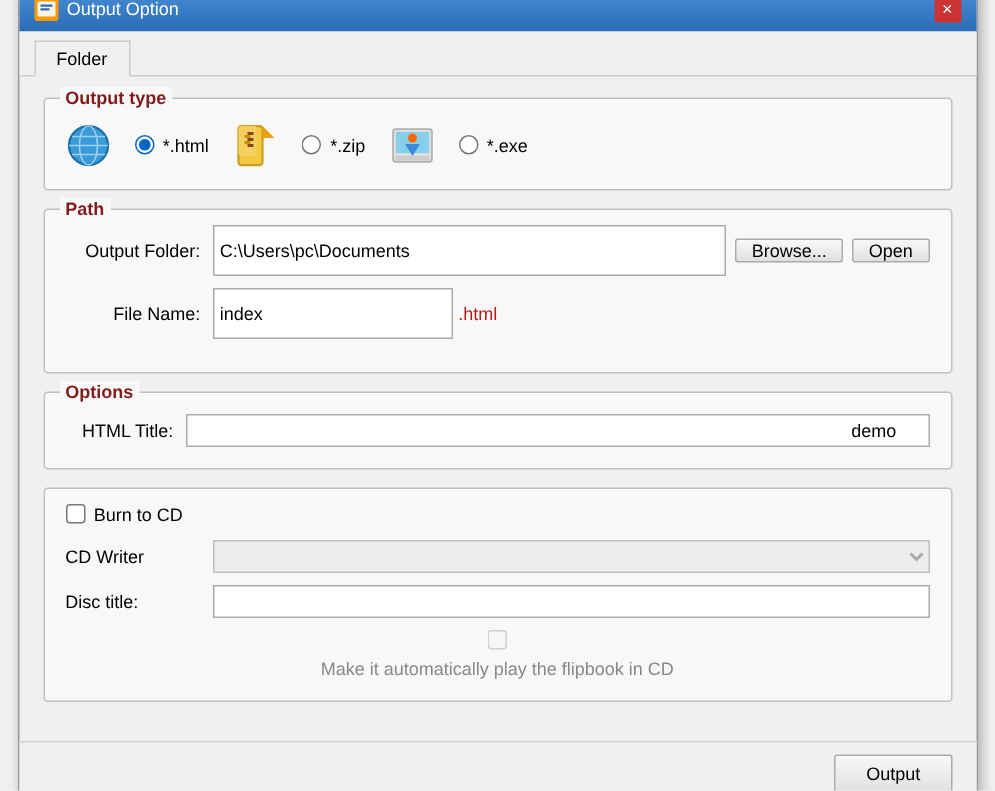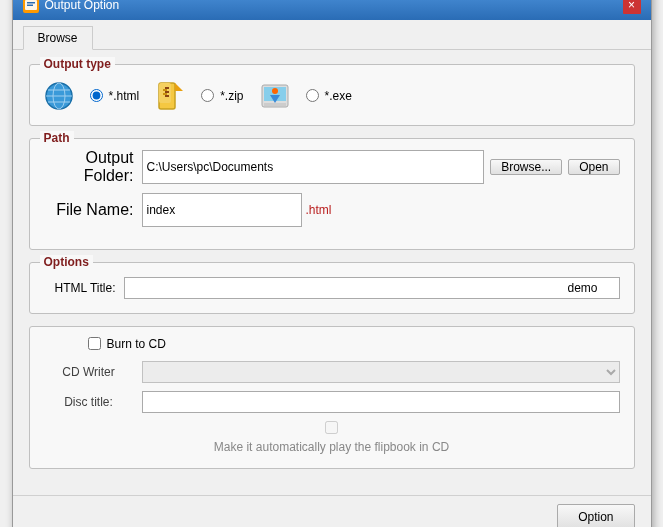--- a/index.html
+++ b/index.html
@@ -121,21 +121,21 @@
     }
     .path-row {
       display: flex;
       align-items: center;
       margin-bottom: 8px;
     }
     .path-label {
       width: 90px;
       text-align: right;
       margin-right: 8px;
-      font-size: 16px;
+      font-size: 12px;
     }
     .path-input {
       flex: 1;
       height: 18px;
       border: 1px solid #aaa;
       padding: 16px 4px;
       font-size: 12px;
       background: white;
     }
     .btn {
@@ -190,38 +190,37 @@
       border-radius: 3px;
       margin-bottom: 12px;
       padding: 10px 14px 14px;
       background: #f8f8f8;
     }
     .burn-title-row {
       display: flex;
       align-items: center;
       gap: 6px;
       margin-bottom: 10px;
-      margin-left: 44px;
     }
     .burn-checkbox {
       width: 13px;
       height: 13px;
       cursor: pointer;
     }
     .burn-field-row {
       display: flex;
       align-items: center;
       margin-bottom: 8px;
     }
     .burn-field-label {
       width: 90px;
-      text-align: center;
+      text-align: left;
       margin-right: 8px;
       font-size: 12px;
-      color: #404040;
+      color: #000000;
     }
     .burn-select {
       flex: 1;
       height: 22px;
       border: 1px solid #aaa;
       padding: 2px 4px;
       font-size: 12px;
       background: #e8e8e8;
       color: #888;
     }
@@ -281,21 +280,21 @@
           <rect x="3" y="6.5" width="6" height="1.5" fill="#2a6cb5"></rect>
         </svg>
       </div>
       <span>Output Option</span>
     </div>
     <button class="title-close">×</button>
   </div>
 
   <div class="tab-bar">
     <div class="tab">
-      <span>Browse</span>
+      <span>Folder</span>
     </div>
   </div>
 
   <div class="content">
 
     <div class="section">
       <div class="section-title">Output type</div>
       <div class="output-type-row">
 
         <div class="type-icon">
@@ -390,15 +389,15 @@
 
       <div class="play-row">
         <input type="checkbox" class="play-checkbox" disabled="" style="">
         <span class="play-label">Make it automatically play the flipbook in CD</span>
       </div>
     </div>
 
   </div>
 
   <div class="footer">
-    <button class="footer-btn">Option</button>
+    <button class="footer-btn">Output</button>
   </div>
 </div>
 
 </body></html>

